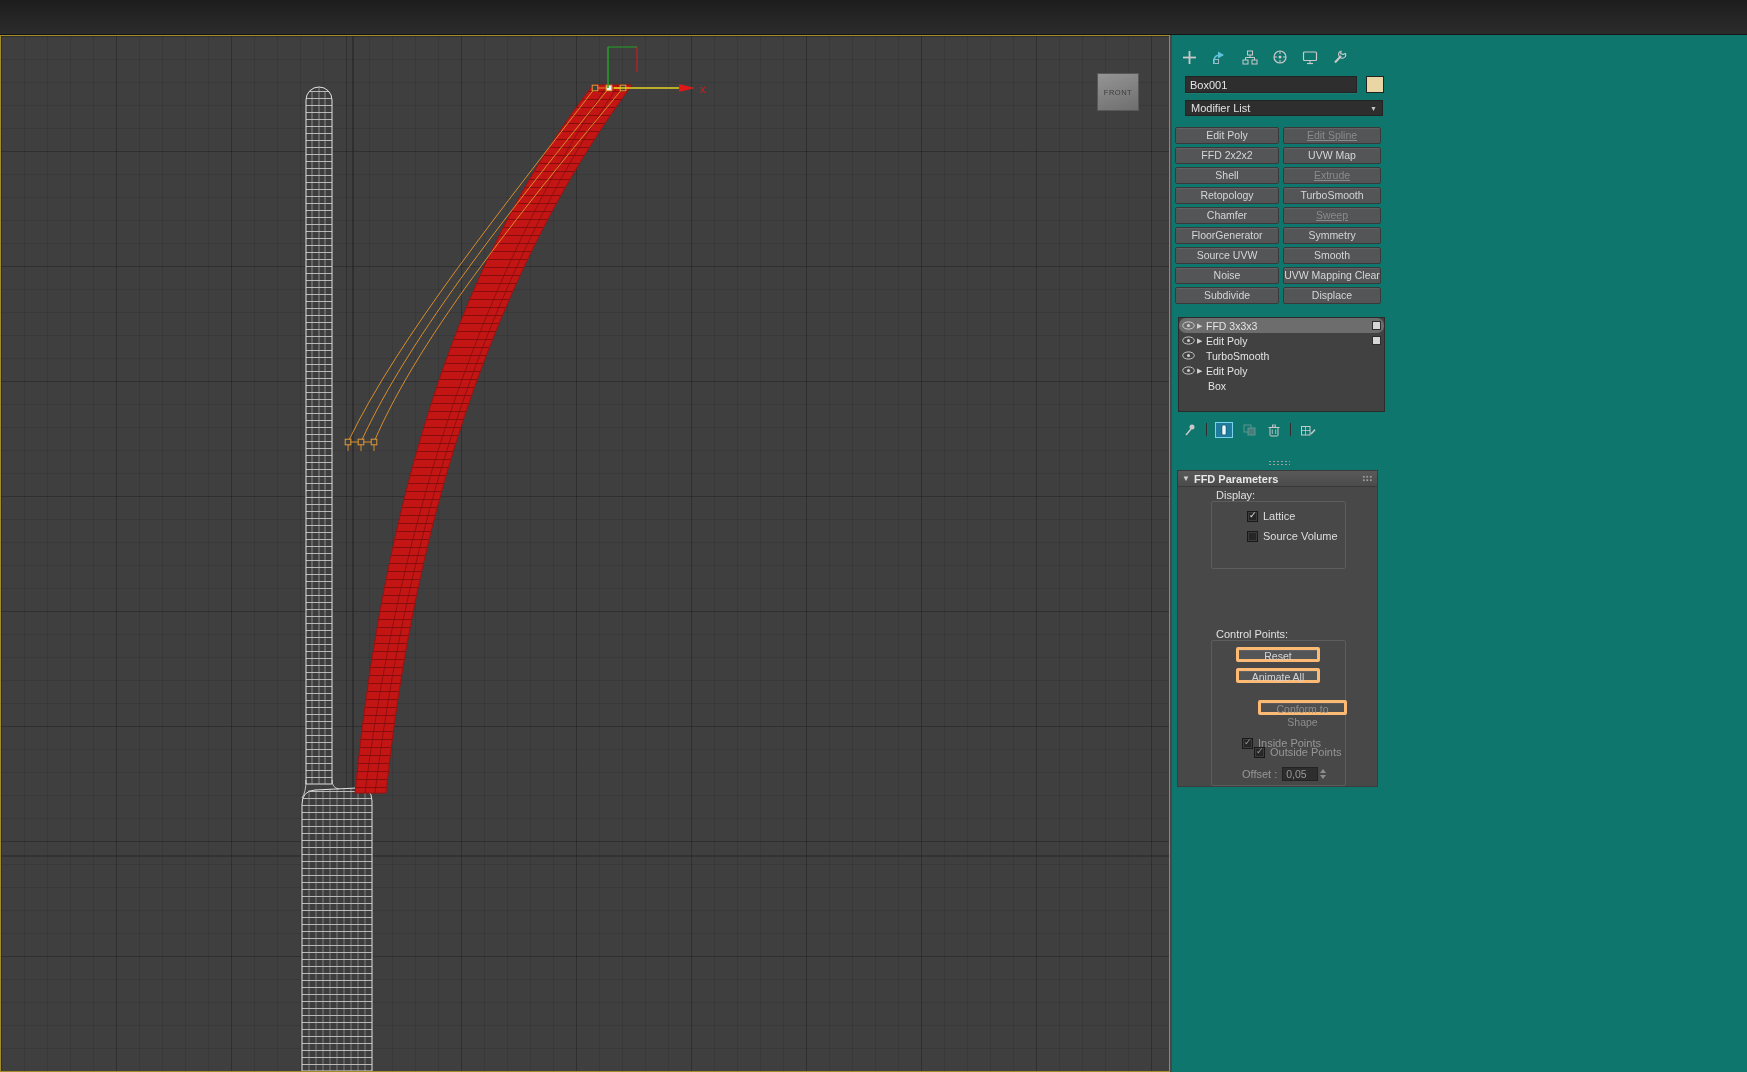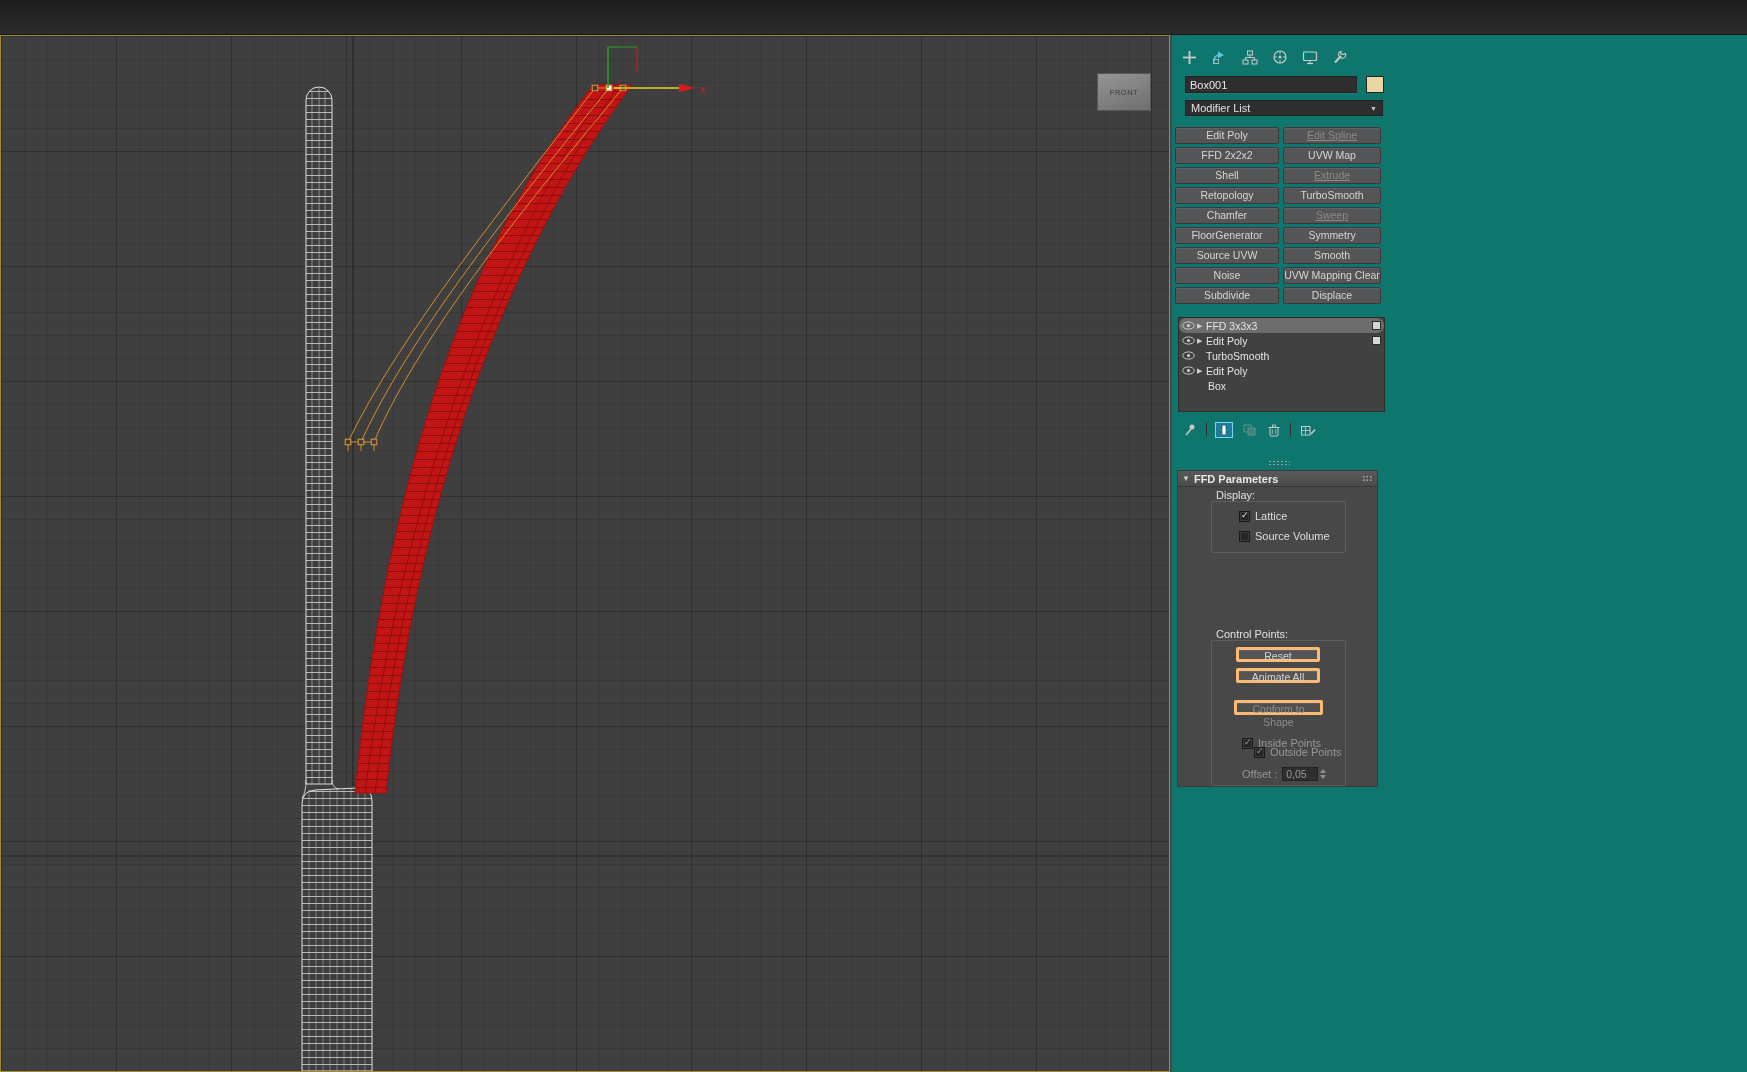--- a/index.html
+++ b/index.html
@@ -9,21 +9,21 @@
   
   .viewport{position:absolute;left:0;top:35px;width:1170px;height:1037px;box-sizing:border-box;
     background-color:#3f3f3f;
     background-image:
       repeating-linear-gradient(to right, rgba(0,0,0,0.10) 0 1px, transparent 1px 23px),
       repeating-linear-gradient(to bottom, rgba(0,0,0,0.10) 0 1px, transparent 1px 23px),
       repeating-linear-gradient(to right, rgba(0,0,0,0.17) 0 1px, transparent 1px 115px),
       repeating-linear-gradient(to bottom, rgba(0,0,0,0.17) 0 1px, transparent 1px 115px);
     border:1px solid #a28b2b;}
   .viewport svg{position:absolute;left:0;top:0;}
-  .viewcube{position:absolute;left:1096px;top:37px;width:54px;height:38px;background:linear-gradient(160deg,#a2a2a2,#757575);
+  .viewcube{position:absolute;left:1096px;top:37px;width:42px;height:38px;background:linear-gradient(160deg,#a2a2a2,#757575);
     border:1px solid #5c5c5c;display:flex;align-items:center;justify-content:center;font-size:7.5px;color:#3d3d3d;
     letter-spacing:.5px;opacity:.88;box-sizing:border-box;}
 
   
   .cmd-panel{position:absolute;left:1172px;top:35px;right:0;bottom:0;background:#0f766e;}
   .tabs-row{position:absolute;left:8px;top:12px;display:flex;gap:11px;align-items:center;height:20px;}
   .tab-icon{width:19px;height:19px;display:flex;align-items:center;justify-content:center;}
 
   .name-row{position:absolute;left:13px;top:41px;display:flex;gap:9px;align-items:center;}
   .obj-name-input{width:172px;height:17px;background:#2e2e2e;border:1px solid #232323;box-shadow:0 1px 0 rgba(255,255,255,.05);
@@ -62,38 +62,38 @@
   .rollout-hd{height:17px;background:linear-gradient(#595959,#4b4b4b);border:1px solid #393939;display:flex;align-items:center;
     font-size:11px;font-weight:bold;color:#e8e8e8;padding:0 4px;box-sizing:border-box;}
   .rollout-hd .tri{font-size:8px;margin-right:4px;color:#cfcfcf;font-weight:normal;}
   .rollout-hd .grip{margin-left:auto;width:11px;height:7px;background-image:radial-gradient(#9f9f9f 0.8px,transparent 1px);background-size:3.5px 3.5px;}
   .rollout-body{position:relative;height:300px;background:#484848;border:1px solid #3c3c3c;border-top:none;box-sizing:border-box;}
 
   .pgroup{position:absolute;left:33px;width:135px;}
   .pg-display{top:2px;} .pg-deform{top:74px;} .pg-cp{top:141px;}
   .pgroup-label{font-size:11px;color:#e0e0e0;padding-left:5px;height:12px;line-height:12px;}
   .pgroup-box{border:1px solid #5d5d5d;border-radius:2px;box-sizing:border-box;position:relative;}
-  .pg-display .pgroup-box{height:52px;padding-top:7px;}
+  .pg-display .pgroup-box{height:68px;padding-top:7px;padding-left:8px;}
   .pg-deform .pgroup-box{height:51px;padding-top:7px;}
   .pg-cp .pgroup-box{height:146px;}
 
   .opt-row{display:flex;align-items:center;margin:0 0 6px 27px;height:14px;}
   .cb{width:11px;height:11px;background:#262626;border:1px solid #191919;box-shadow:inset 0 0 0 1px #3c3c3c;
     display:flex;align-items:center;justify-content:center;font-size:9px;color:#e8e8e8;box-sizing:border-box;position:relative;}
   .cb.checked::after{content:"\2713";position:absolute;left:1px;top:-2px;}
   .opt-row.dim .cb{color:#9a9a9a;}
   .opt-row.dim .cb.checked::after{color:#9a9a9a;}
   .opt-label{font-size:11px;color:#dedede;margin-left:5px;white-space:nowrap;}
   .opt-row.dim .opt-label{color:#969696;}
   .rb{width:11px;height:11px;border-radius:50%;background:#262626;border:1px solid #191919;box-sizing:border-box;position:relative;}
   .rb.on::after{content:"";position:absolute;left:2.5px;top:2.5px;width:4px;height:4px;border-radius:50%;background:#e2e2e2;}
 
   .sbtn{position:absolute;height:15px;background:#545556;border:3px solid #fdba74;border-radius:2px;color:#d5d5d5;
     font-size:10.5px;line-height:13px;text-align:center;box-sizing:border-box;box-shadow:inset 0 1px 0 rgba(255,255,255,.08);}
-  .sbtn.disabled{color:#8d8d8d;background:#4f4f4f;}
+  .sbtn.disabled{color:#8d8d8d;background:#4f4f4f;margin-left:24px;}
   .btn-reset{left:24px;top:6px;width:84px;}
   .btn-animate{left:24px;top:27px;width:84px;}
   .btn-conform{left:22px;top:59px;width:89px;}
   .cp-inside{position:absolute;left:30px;top:83px;margin:12px;}
   .cp-outside{position:absolute;left:30px;top:104px;margin:0;}
   .offset-row{position:absolute;left:30px;top:126px;display:flex;align-items:center;}
   .offset-label{font-size:11px;color:#969696;margin-right:5px;}
   .spin-field{width:36px;height:14px;background:#2e2e2e;border:1px solid #232323;color:#989898;font-size:10.5px;
     line-height:13px;padding:0 3px;box-sizing:border-box;}
   .spin{display:flex;flex-direction:column;gap:2px;margin-left:2px;}

